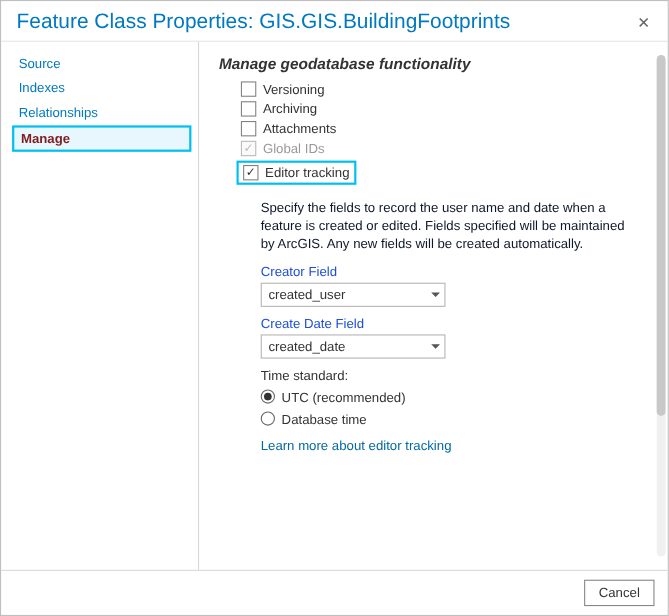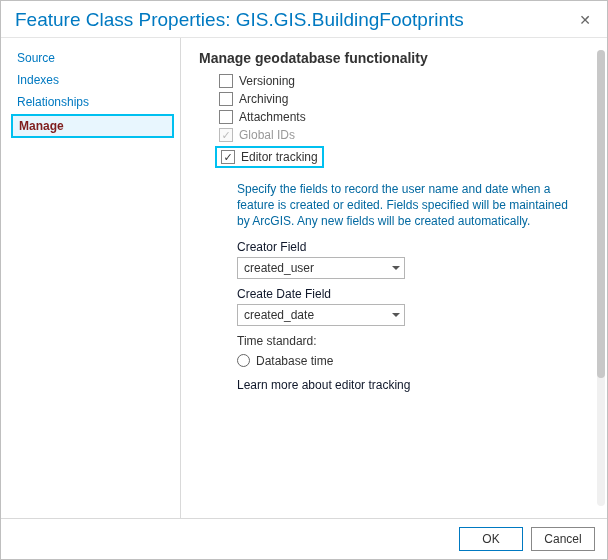--- a/index.html
+++ b/index.html
@@ -59,20 +59,21 @@
     flex: 1;
     position: relative;
     padding: 12px 20px 10px 18px;
     overflow: hidden;
   }
   .main h2 {
     margin: 0 0 8px 0;
     font-size: 14px;
     font-weight: 600;
     color: #333;
+    font-style: italic;
   }
   .checkrow {
     display: flex;
     align-items: center;
     gap: 6px;
     margin: 0 0 4px 20px;
   }
   .checkrow.highlight {
     border: 2px solid #00c0f0;
     padding: 2px 4px;
@@ -90,25 +91,25 @@
     font-size: 11px;
     line-height: 1;
   }
   .cbox.disabled { border-color: #bbb; color: #bbb; background: #fafafa; }
   .cbox.checked::after { content: "✓"; color: #333; }
   .cbox.disabled.checked::after { color: #bbb; }
   .checkrow .lbl { color: #333; }
   .checkrow .lbl.disabled { color: #999; }
   .desc {
     margin: 13px 8px 10px 38px;
-    color: #0369a1;
+    color: #0f172a;
     line-height: 1.35;
   }
   .fieldblock { margin-left: 38px; margin-bottom: 8px; }
-  .fieldlabel { margin-bottom: 3px; color: #0f172a; }
+  .fieldlabel { margin-bottom: 3px; color: #1d4ed8; }
   .combo {
     width: 168px;
     height: 22px;
     border: 1px solid #b5b5b5;
     display: flex;
     align-items: center;
     justify-content: space-between;
     padding: 0 4px 0 6px;
     background: #fff;
     cursor: pointer;
@@ -124,21 +125,21 @@
   .radiorow { display: flex; align-items: center; gap: 6px; margin-bottom: 6px; }
   .radio {
     width: 13px; height: 13px; border: 1px solid #666; border-radius: 50%;
     display: inline-flex; align-items: center; justify-content: center;
   }
   .radio.checked::after {
     content: ""; width: 7px; height: 7px; background: #333; border-radius: 50%;
   }
   .learnmore {
     margin: 10px 0 0 38px;
-    color: #0f172a;
+    color: #0369a1;
     cursor: pointer;
   }
   .scrollbar {
     position: absolute;
     right: 2px;
     top: 12px;
     bottom: 12px;
     width: 8px;
     background: #f0f0f0;
     border-radius: 4px;
@@ -227,29 +228,32 @@
         <span>created_date</span>
         <span class="arrow"></span>
       </div>
     </div>
 
 
 
     <div class="radiogroup">
       <div class="grouplabel">Time standard:</div>
       <div class="radiorow">
+        <span class="radio checked"></span>
+        <span>UTC (recommended)</span>
+      </div>
+      <div class="radiorow">
         <span class="radio"></span>
         <span>Database time</span>
       </div>
     </div>
 
     <div class="learnmore">Learn more about editor tracking</div>
 
     <div class="scrollbar">
       <div class="thumb"></div>
     </div>
   </div>
 </div>
 
 <div class="footer">
-  <div class="btn primary">OK</div>
   <div class="btn">Cancel</div>
 </div>
 
 </body></html>

